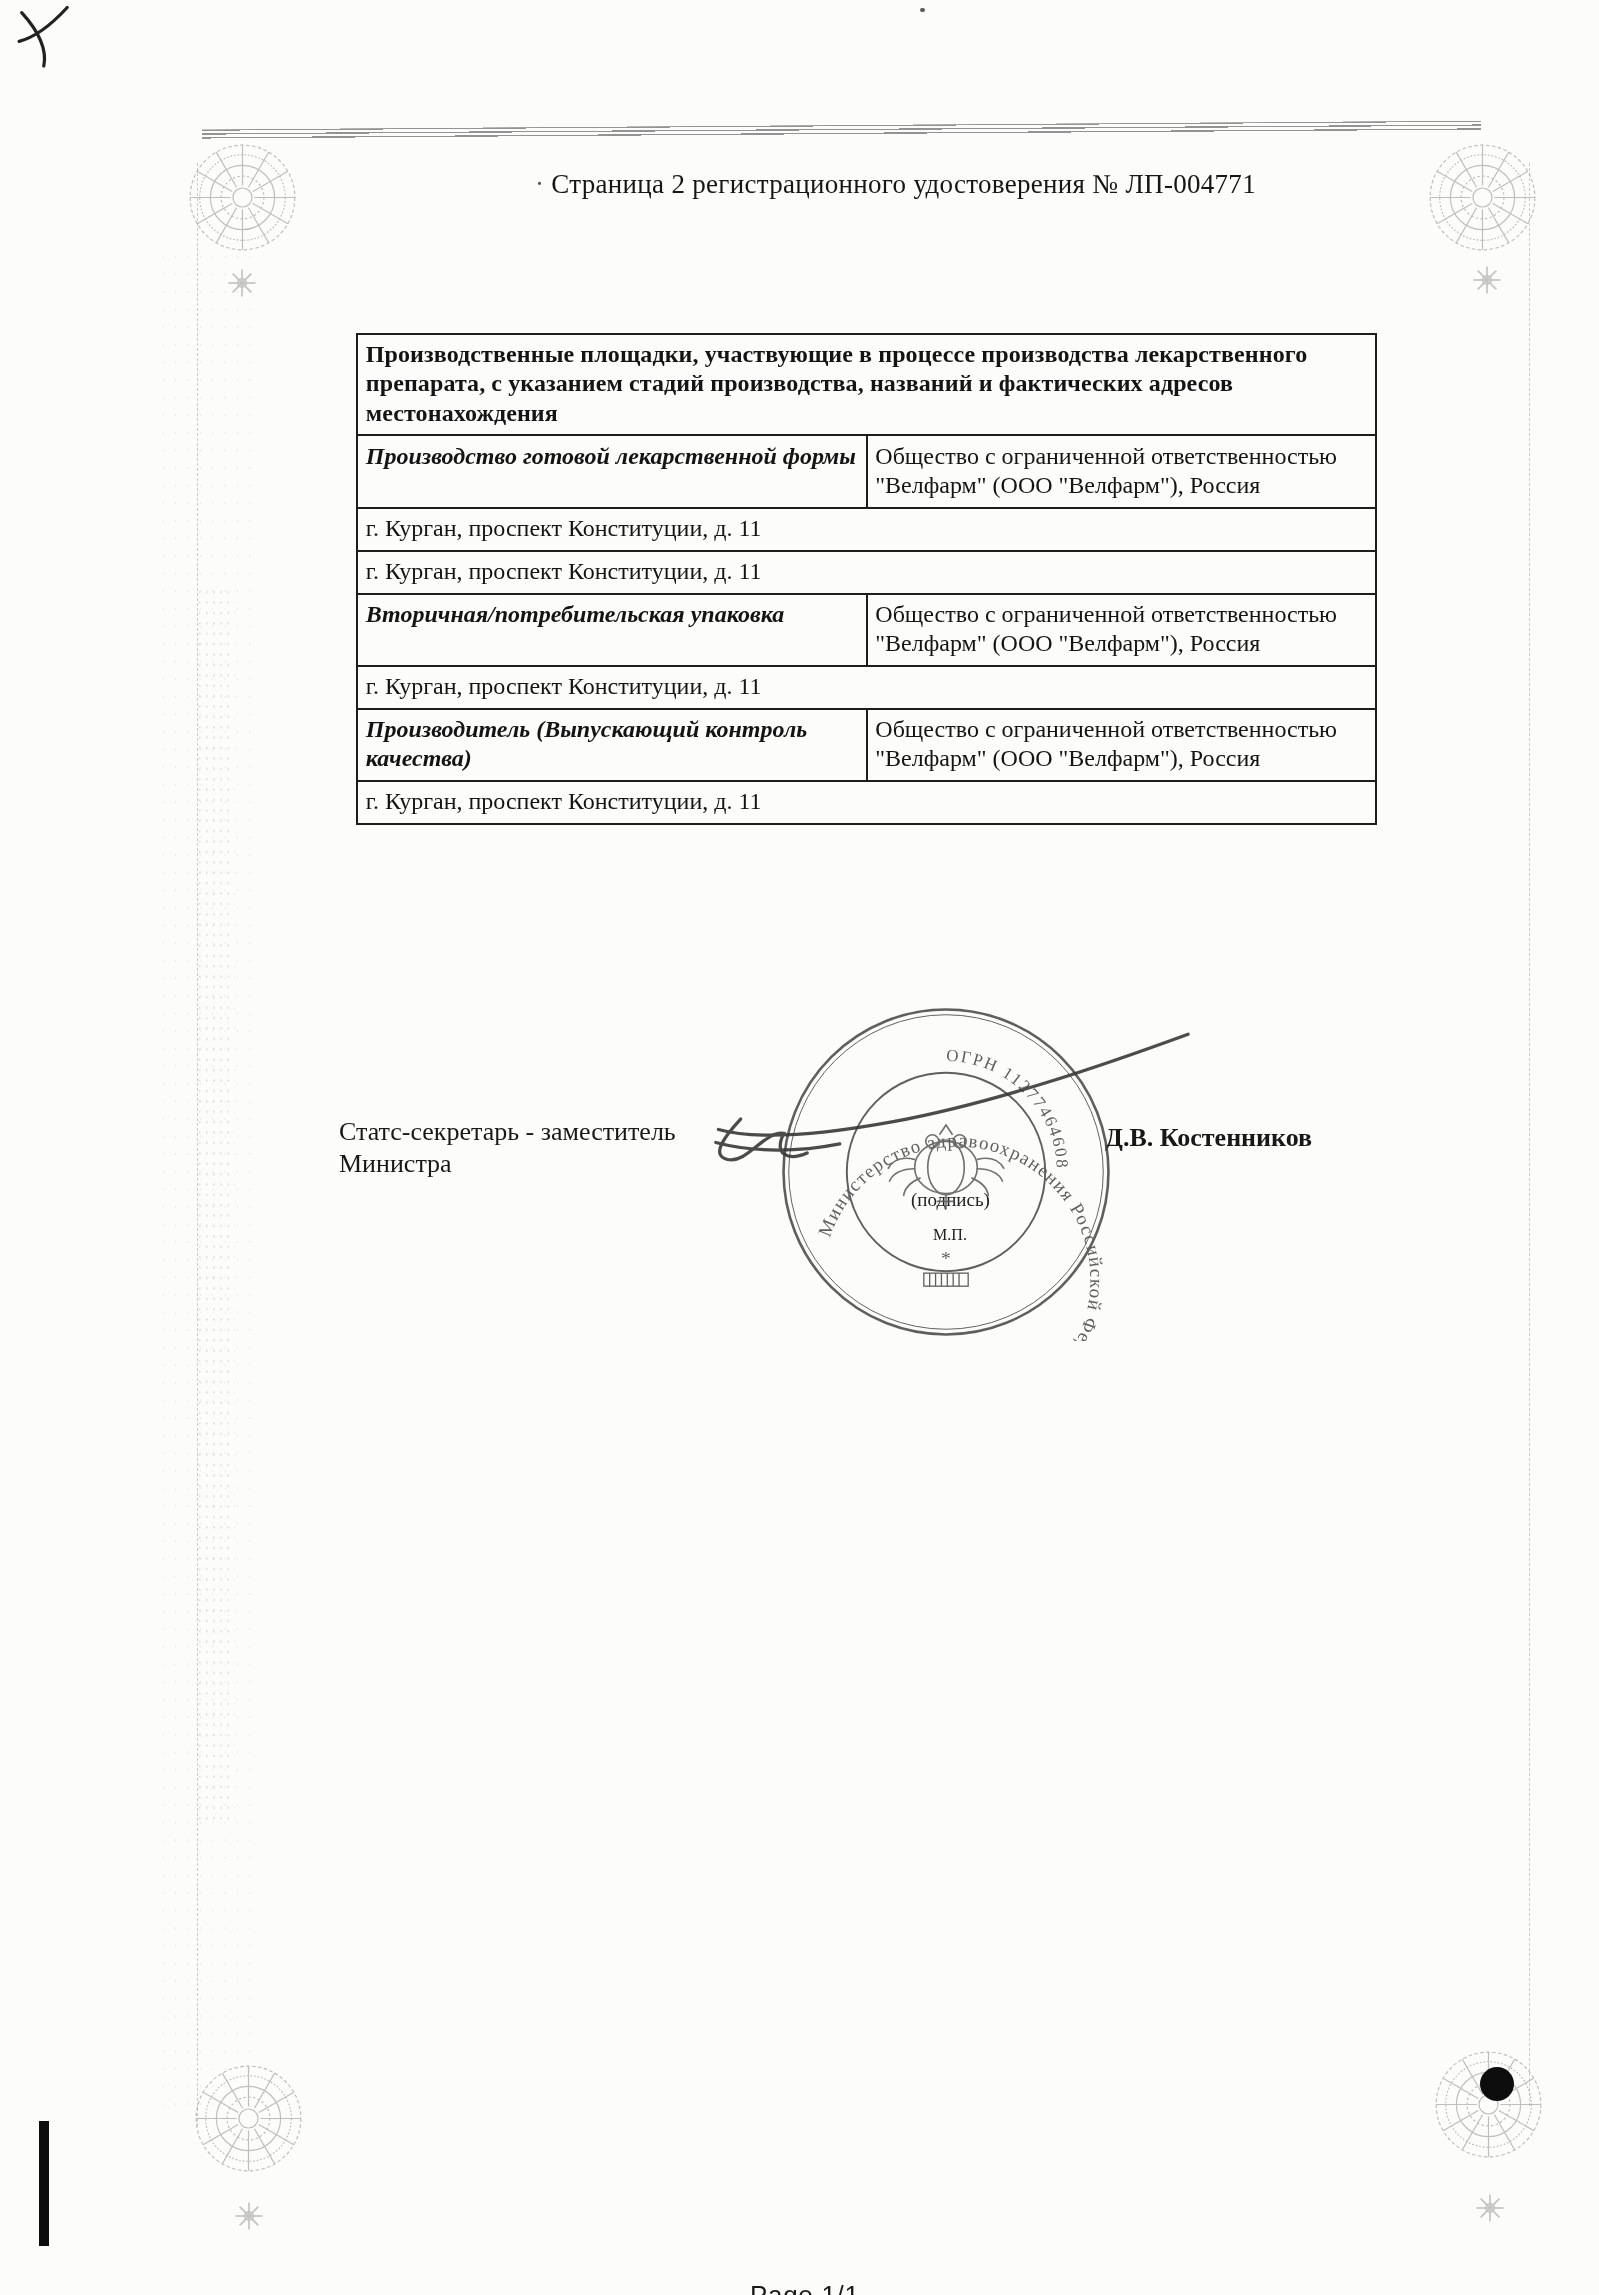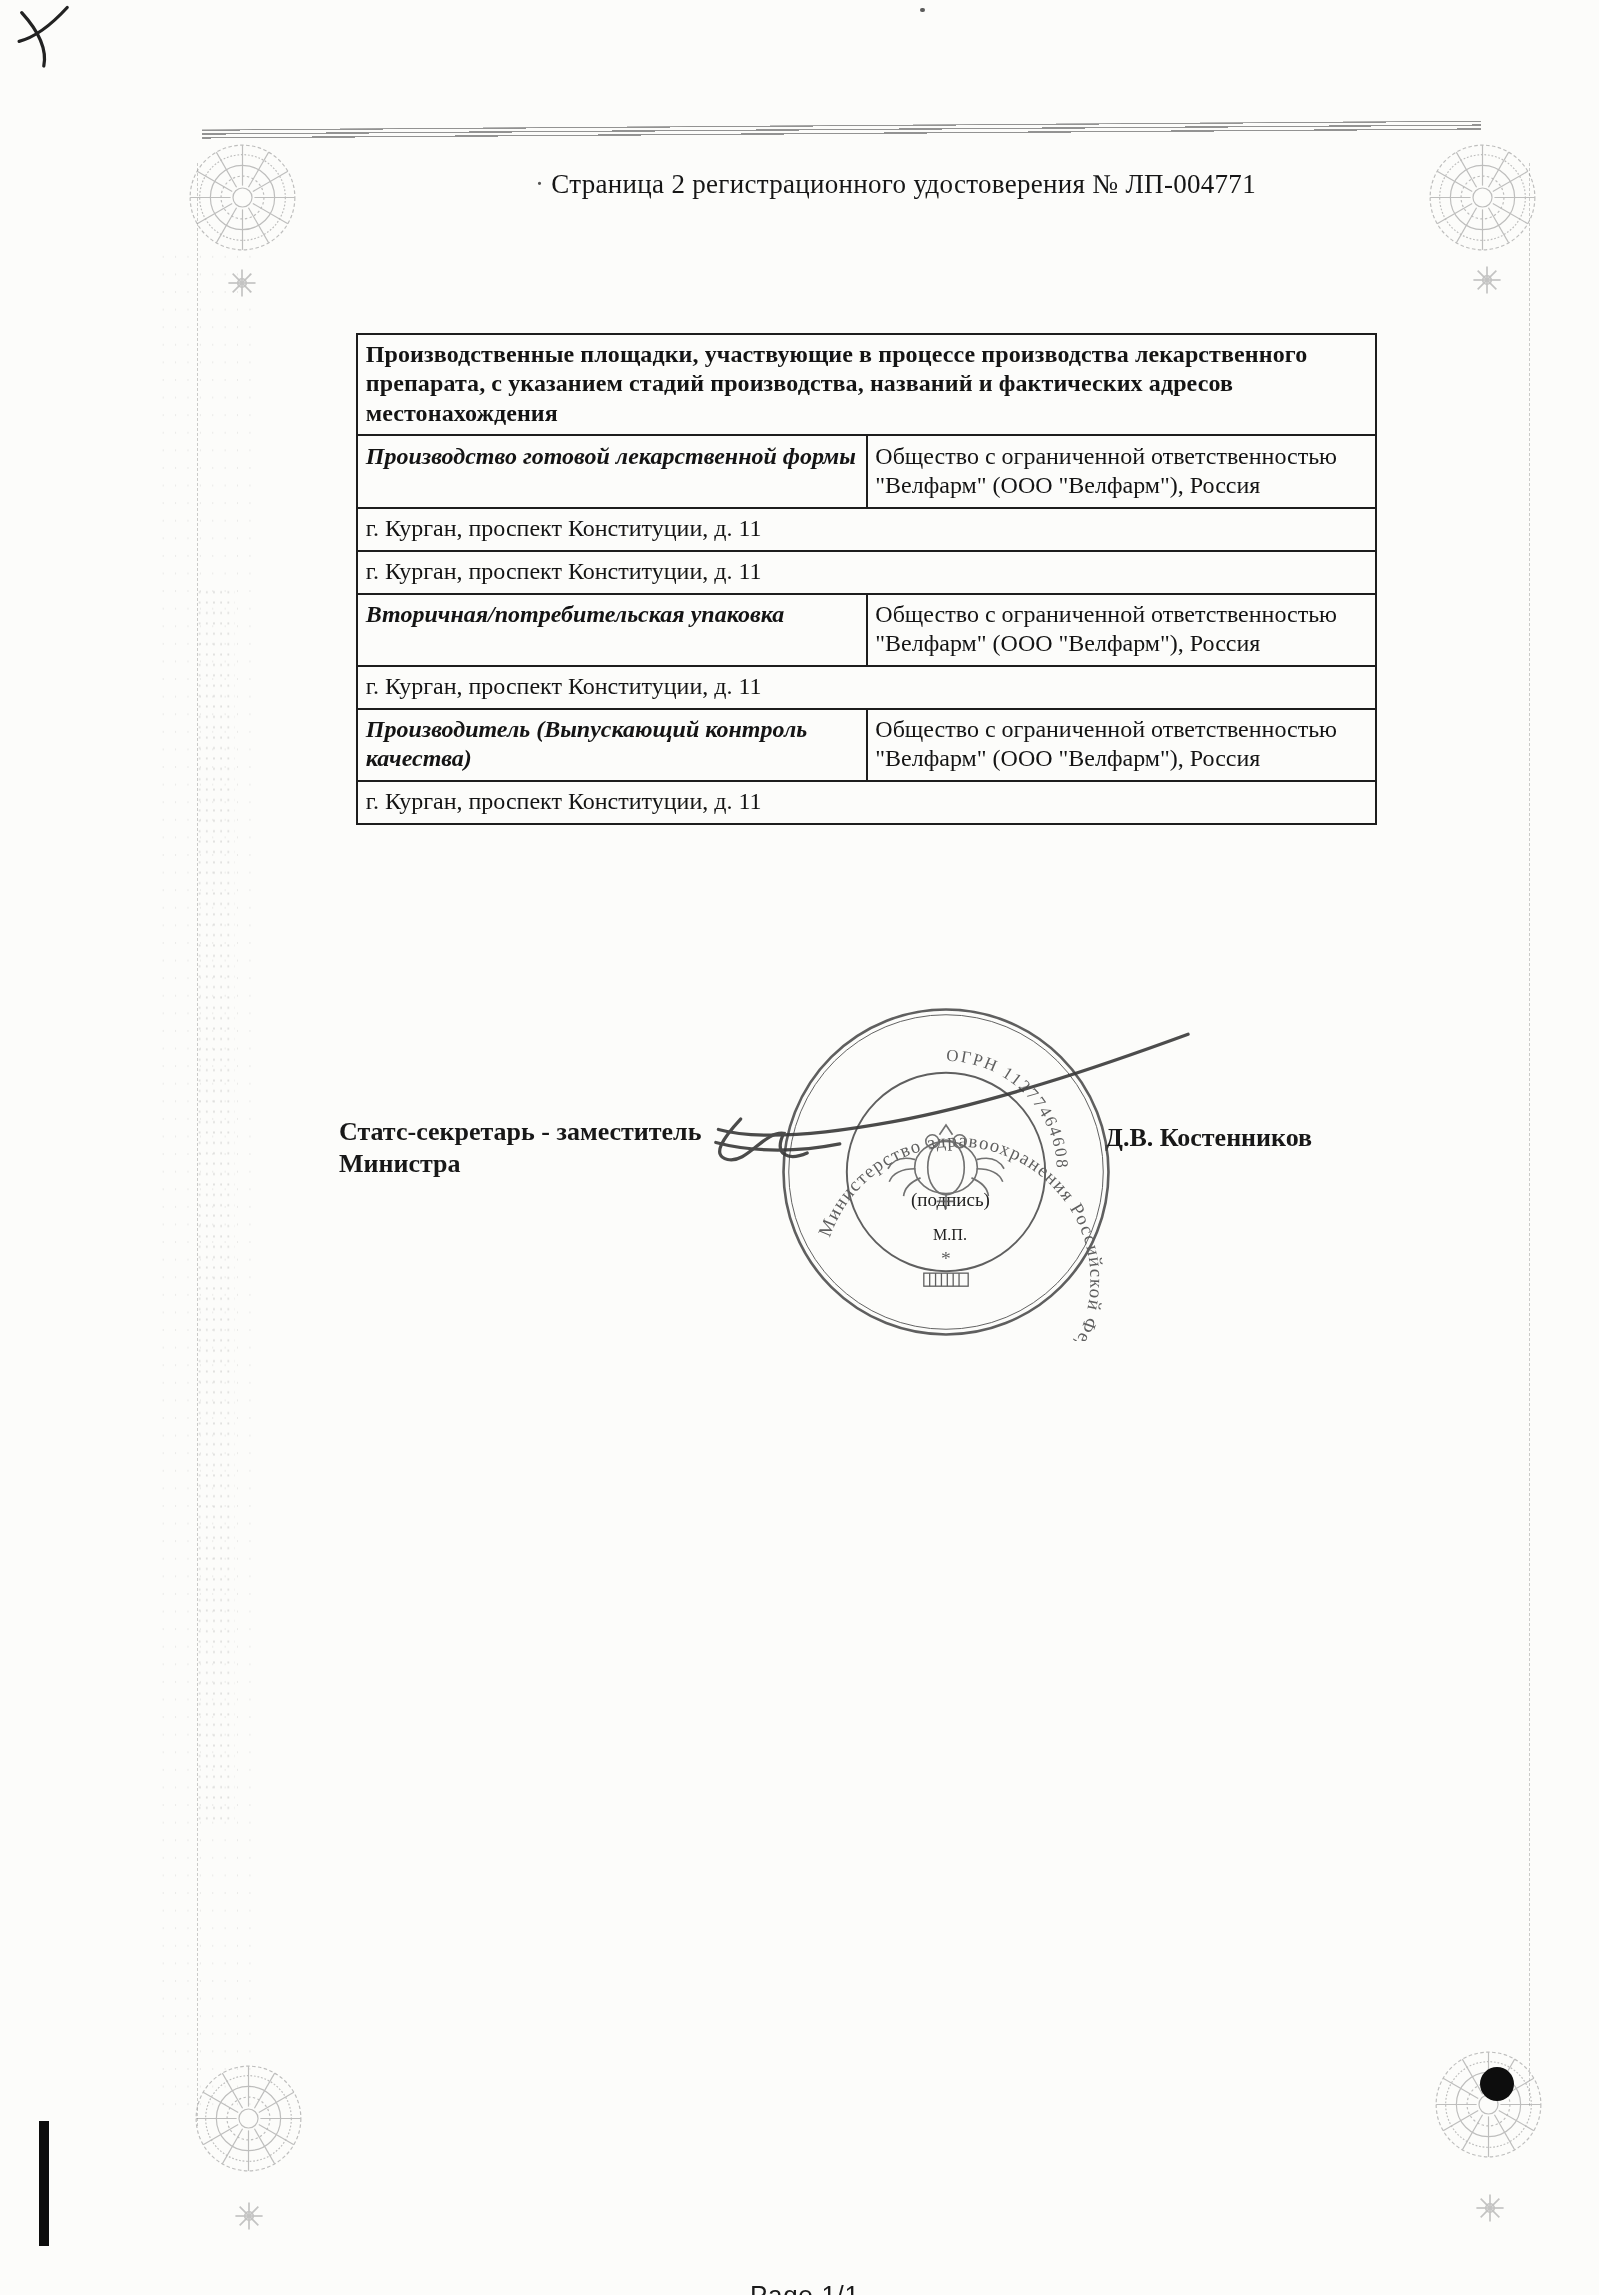--- a/index.html
+++ b/index.html
@@ -49,21 +49,21 @@
     font-size:24px;line-height:1.22;
     vertical-align:top;color:#141414;
   }
   td.thead{font-weight:bold;letter-spacing:0.1px;}
   td.stage{font-style:italic;font-weight:bold;width:636px;}
   td.company{width:477px;}
   td.addr{font-weight:normal;}
 
   .sign-title{
     position:absolute;left:339px;top:1116px;
-    font-size:26px;font-weight:bold;line-height:1.22;color:#181818;
+    font-size:26px;font-weight:normal;line-height:1.22;color:#181818;
   }
   .sign-name{
     position:absolute;left:1105px;top:1123px;
     font-size:26px;font-weight:bold;color:#181818;white-space:nowrap;
   }
   .sig-caption{
     position:absolute;left:882px;top:1189px;width:137px;
     text-align:center;font-size:19px;color:#222;
   }
   .sig-mp{

